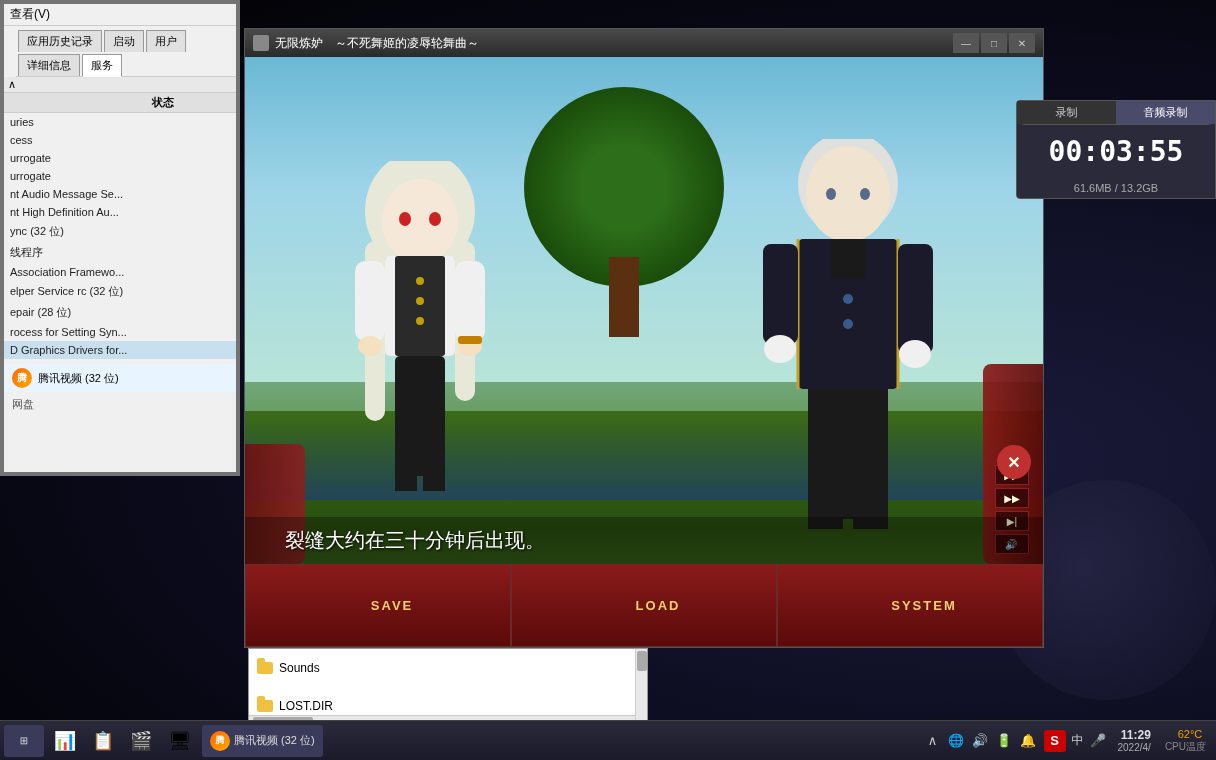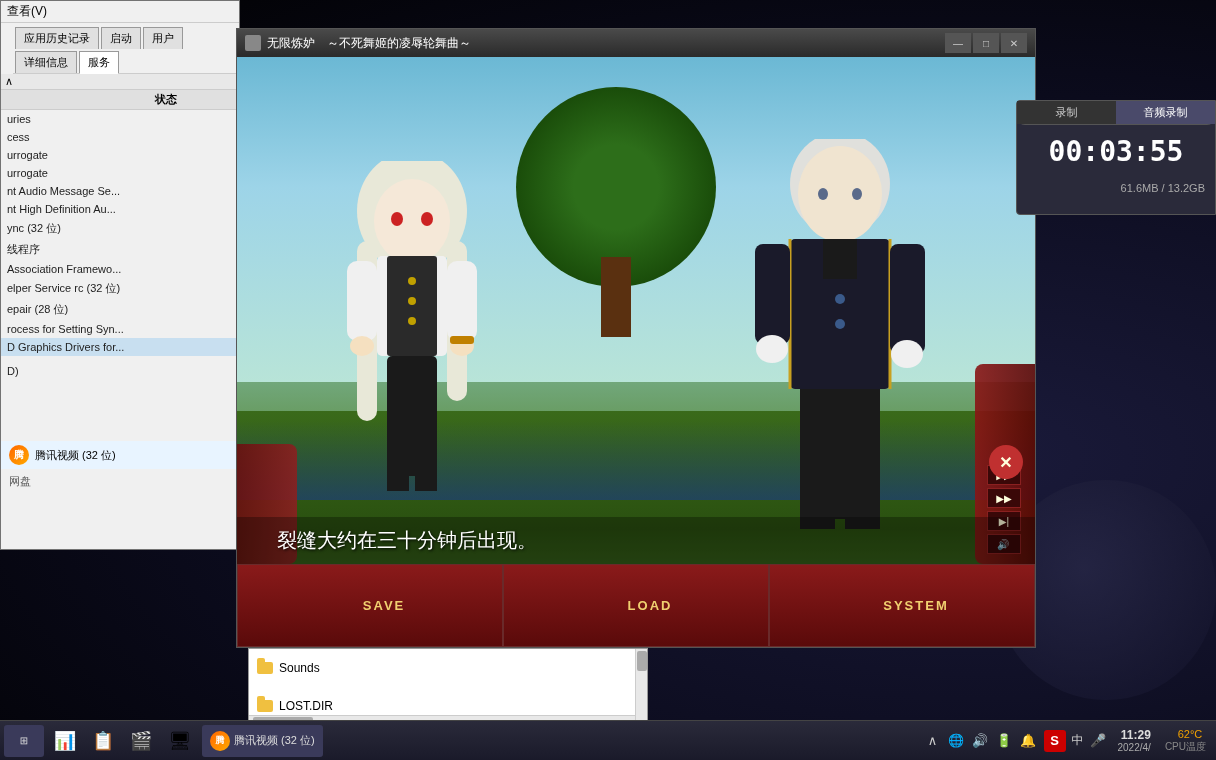--- a/index.html
+++ b/index.html
@@ -28,23 +28,23 @@
       background: radial-gradient(circle at 40% 40%, #2a2a4a, #111128);
       opacity: 0.7;
     }
 
     
     .task-manager {
       position: absolute;
       left: 0;
       top: 0;
       width: 240px;
-      height: 550px;
+      height: 476px;
       background: #f0f0f0;
-      border: 1px solid #737373;
+      border: 4px solid #737373;
       font-size: 12px;
     }
     .tm-menubar {
       background: #f0f0f0;
       padding: 2px 6px;
       border-bottom: 1px solid #ccc;
       display: flex;
       gap: 12px;
       font-size: 12px;
       color: #000;
@@ -100,21 +100,21 @@
       cursor: pointer;
       white-space: nowrap;
       overflow: hidden;
       text-overflow: ellipsis;
     }
     .tm-row.highlighted { background: #c8dff0; }
 
     
     .game-window {
       position: absolute;
-      left: 236px;
+      left: 244px;
       top: 28px;
       width: 800px;
       height: 620px;
       background: #000;
       border: 1px solid #555;
     }
     .game-titlebar {
       height: 28px;
       background: linear-gradient(to bottom, #4a4a4a, #2a2a2a);
       display: flex;
@@ -295,24 +295,24 @@
     }
     .rec-timer {
       padding: 10px;
       text-align: center;
       color: #fff;
       font-size: 28px;
       font-family: monospace;
       font-weight: bold;
     }
     .rec-info {
-      padding: 4px 10px 20px;
+      padding: 4px 10px 4px;
       font-size: 11px;
       color: #aaa;
-      text-align: right;
+      text-align: center;
     }
 
     
     .file-panel {
       position: absolute;
       left: 248px;
       top: 648px;
       width: 400px;
       height: 80px;
       background: #fff;

